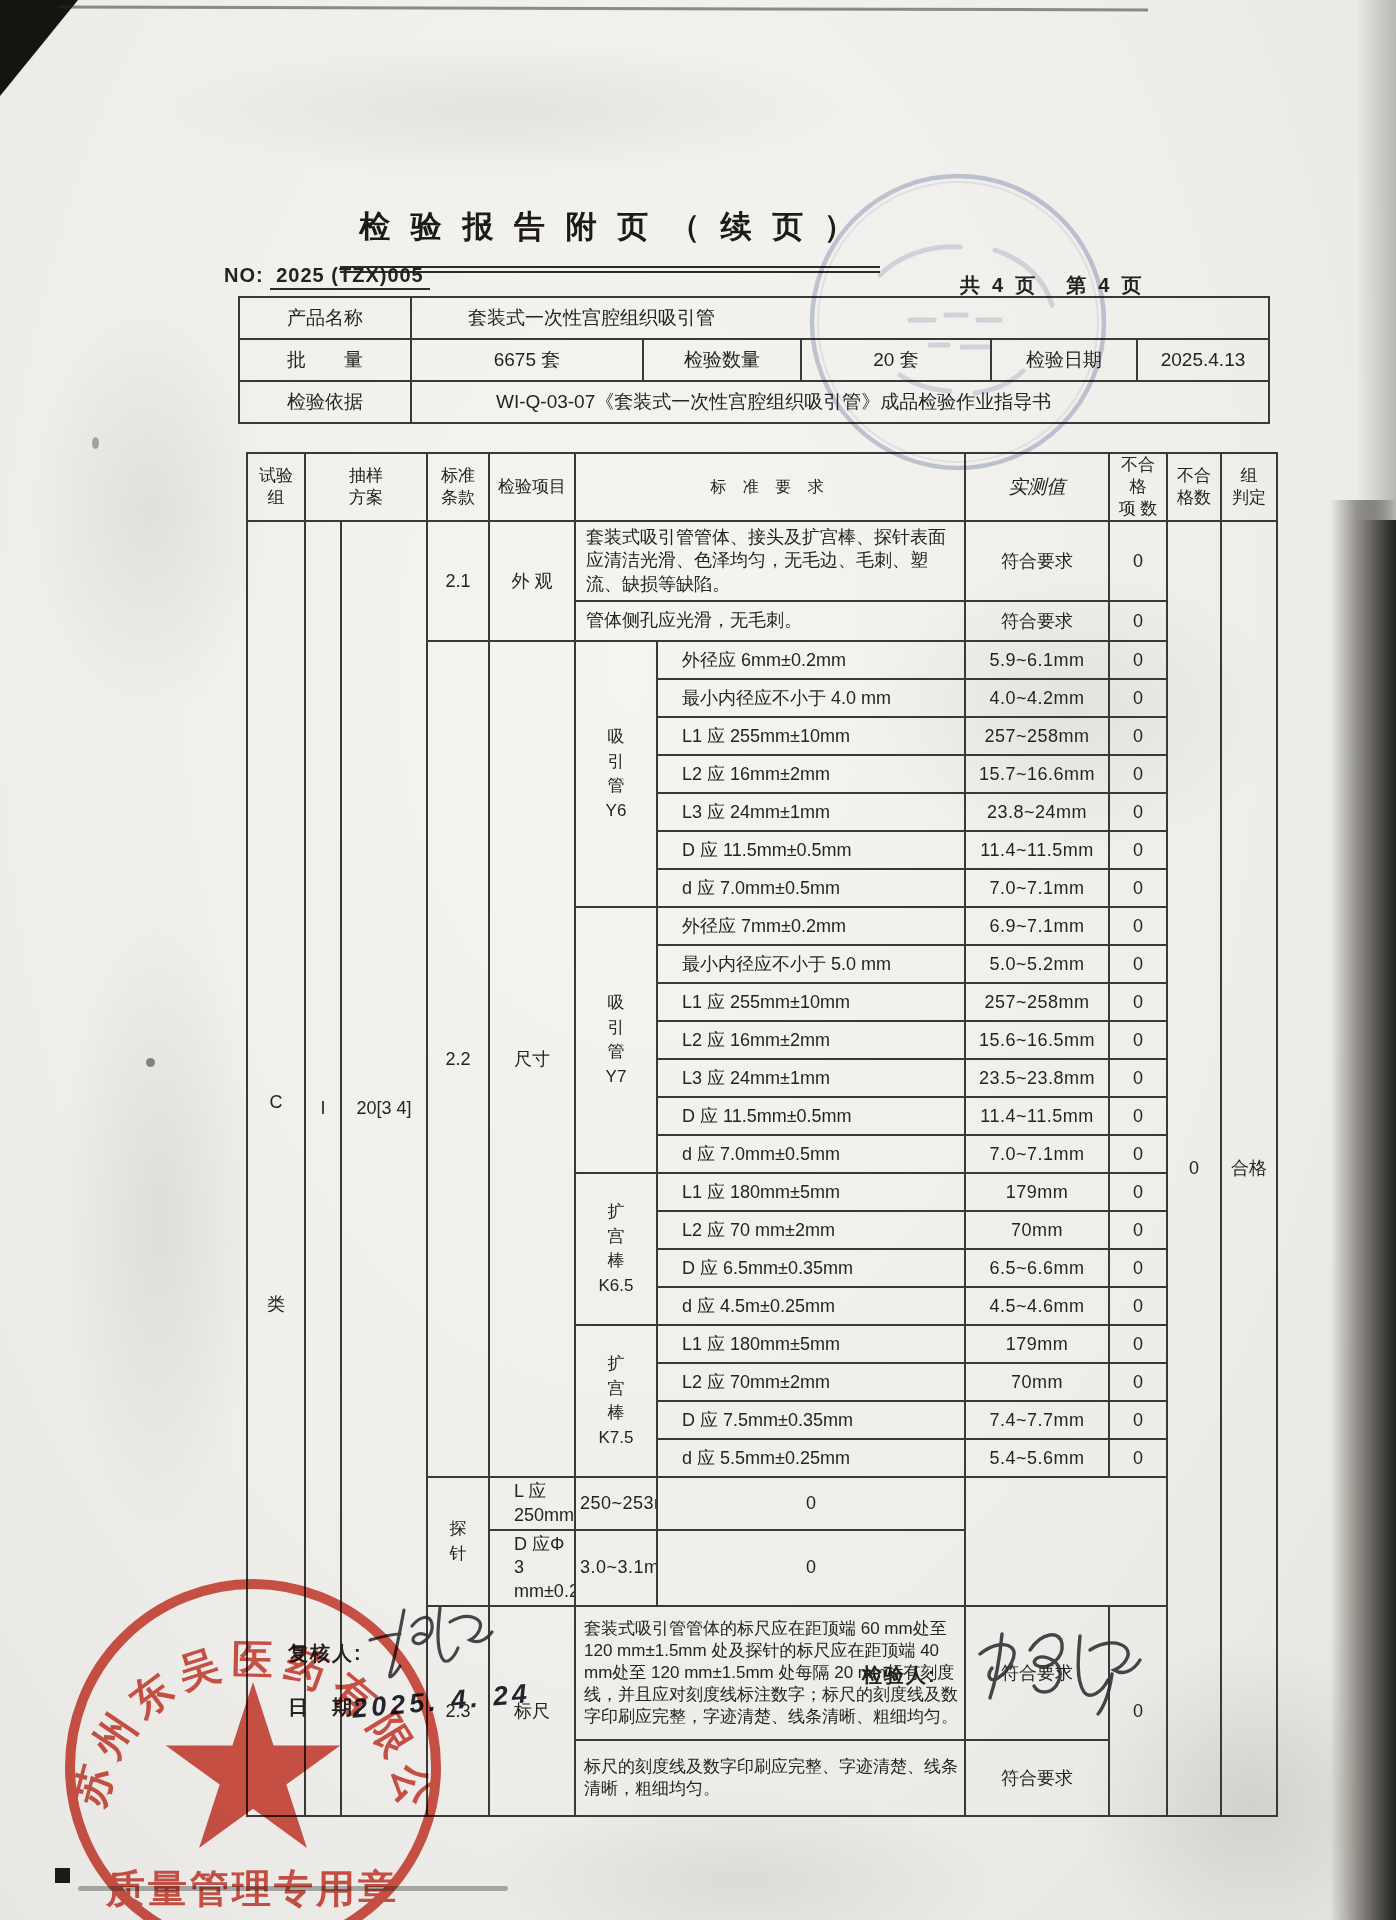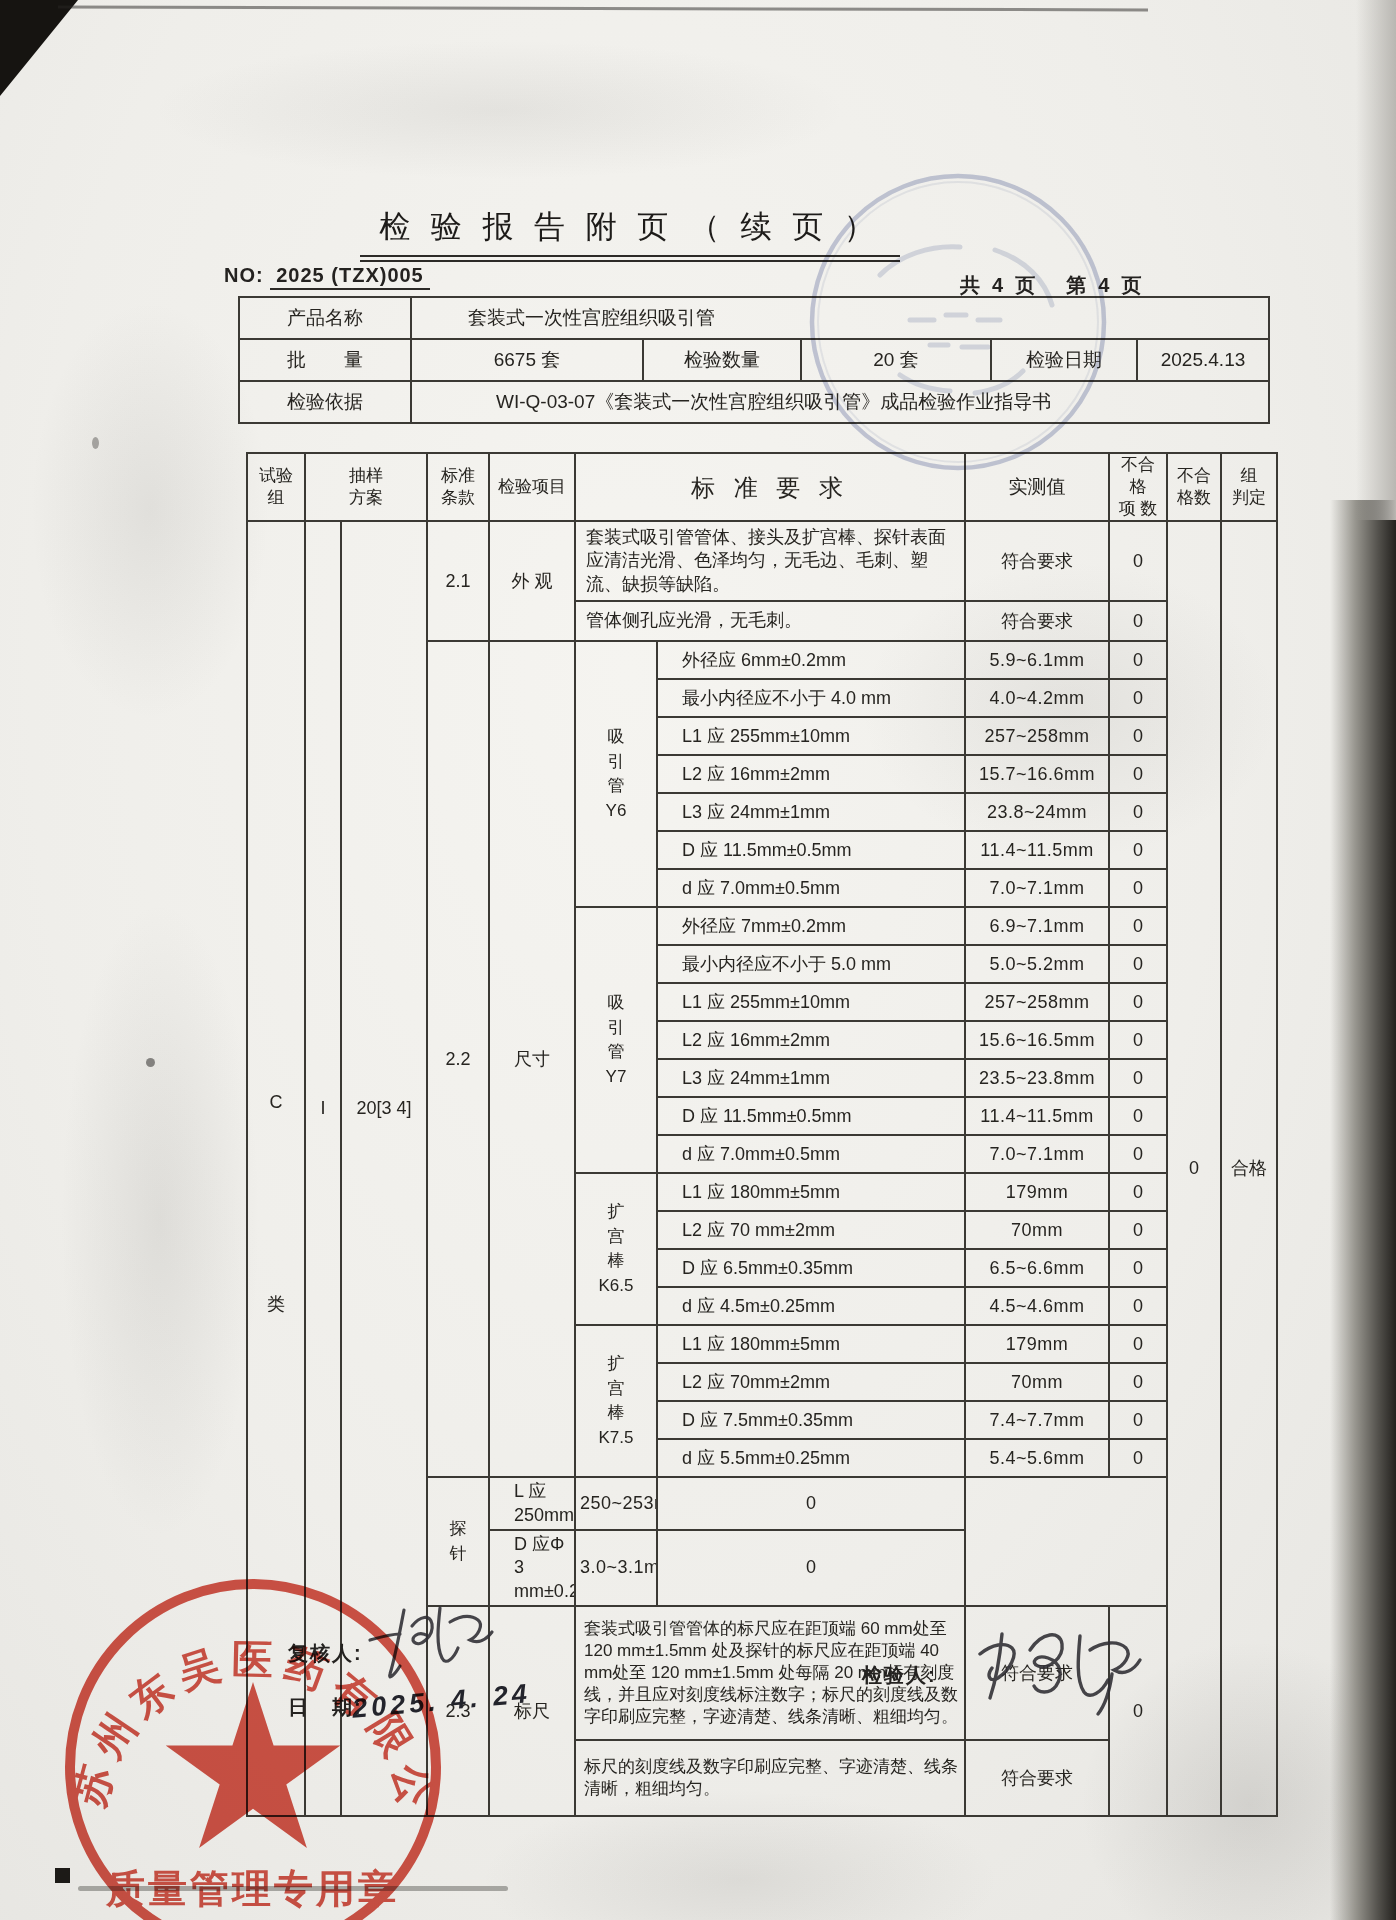--- a/index.html
+++ b/index.html
@@ -18,23 +18,23 @@
   .blob{border-radius:50%;}
   .b1{left:30px;top:300px;width:240px;height:420px;background:radial-gradient(ellipse,rgba(130,128,124,.14),transparent 70%);}
   .b2{left:60px;top:900px;width:200px;height:640px;background:radial-gradient(ellipse,rgba(130,128,124,.16),transparent 70%);}
   .b3{left:480px;top:1790px;width:520px;height:180px;background:radial-gradient(ellipse,rgba(125,123,119,.15),transparent 70%);}
   .b4{left:1080px;top:1640px;width:340px;height:330px;background:radial-gradient(ellipse,rgba(120,118,114,.20),transparent 70%);}
   .b5{left:860px;top:560px;width:420px;height:300px;background:radial-gradient(ellipse,rgba(128,126,122,.12),transparent 70%);}
   .b6{left:150px;top:40px;width:700px;height:140px;background:radial-gradient(ellipse,rgba(128,126,122,.12),transparent 70%);}
   .dot1{left:146px;top:1058px;width:9px;height:9px;background:rgba(50,48,45,.55);border-radius:50%;}
   .dot2{left:92px;top:437px;width:7px;height:12px;background:rgba(60,58,55,.4);border-radius:50%;}
   
-  .title{position:absolute;left:360px;top:206px;width:540px;text-align:center;
-         font-size:31px;font-weight:400;letter-spacing:6px;color:#1d1b19;
-         border-bottom:7px double #2c2a27;padding-bottom:7px;}
+  .title{position:absolute;left:340px;top:206px;width:540px;text-align:center;
+         font-size:31px;font-weight:700;letter-spacing:6px;color:#1d1b19;
+         border-bottom:7px double #2c2a27;padding-bottom:18px;}
   .docno{position:absolute;left:224px;top:264px;font-size:20px;font-weight:700;letter-spacing:1px;}
   .docno .u{border-bottom:2px solid #2c2a27;padding:0 6px 2px 6px;}
   .pager{position:absolute;left:960px;top:272px;font-size:20px;font-weight:700;letter-spacing:2px;}
   .pager .num{border-bottom:2px solid #2c2a27;padding:0 10px;}
   
   table{border-collapse:collapse;table-layout:fixed;position:absolute;left:238px;width:1030px;
         font-size:18px;line-height:1.3;color:#262420;}
   td{border:2px solid #3b3934;text-align:center;vertical-align:middle;padding:0 4px;overflow:hidden;}
   #info-table{top:296px;font-size:19px;}
   #info-table td{height:40px;}
@@ -135,22 +135,22 @@
         <col style="width:56px">
       </colgroup>
     <tbody>
         <tr class="h-h">
       <td class="pre">试验组</td>
       <td colspan="2" class="pre">抽样
 方案</td>
       <td class="pre">标准
 条款</td>
       <td>检验项目</td>
-      <td colspan="2" style="letter-spacing:6px;font-size:24px;">标 准 要 求</td>
-      <td style="font-size:19px;">实测值</td>
+      <td colspan="2" style="letter-spacing:6px;font-size:16px;">标 准 要 求</td>
+      <td style="font-size:19px;font-style:italic;">实测值</td>
       <td class="pre">不合格
 项 数</td>
       <td class="pre">不合
 格数</td>
       <td class="pre">组
 判定</td>
     </tr>
 
     <tr class="h-a">
       <td rowspan="28" class="group-cell">

